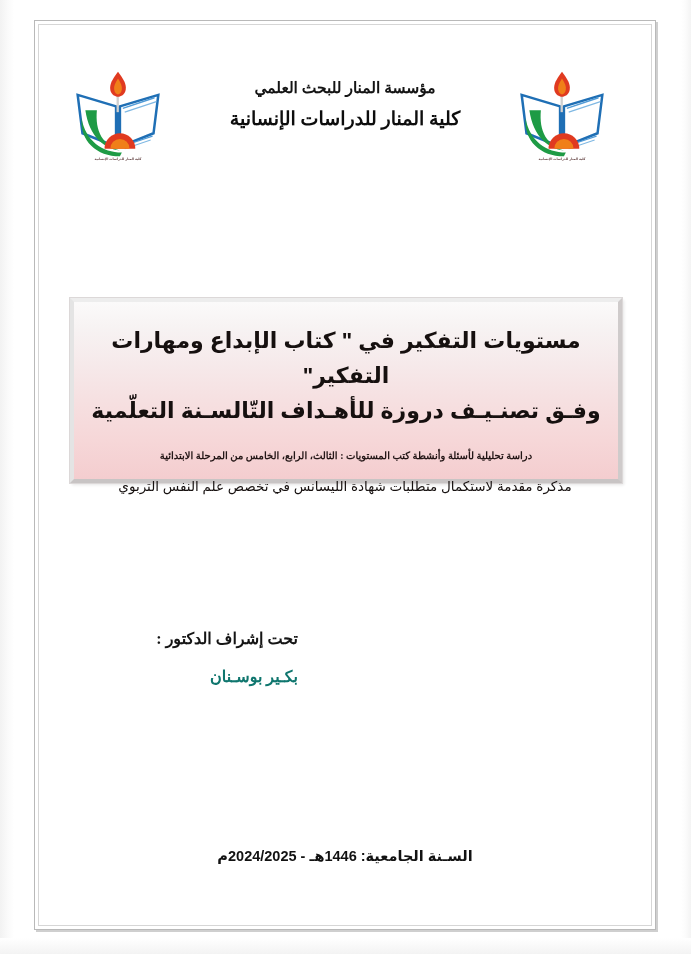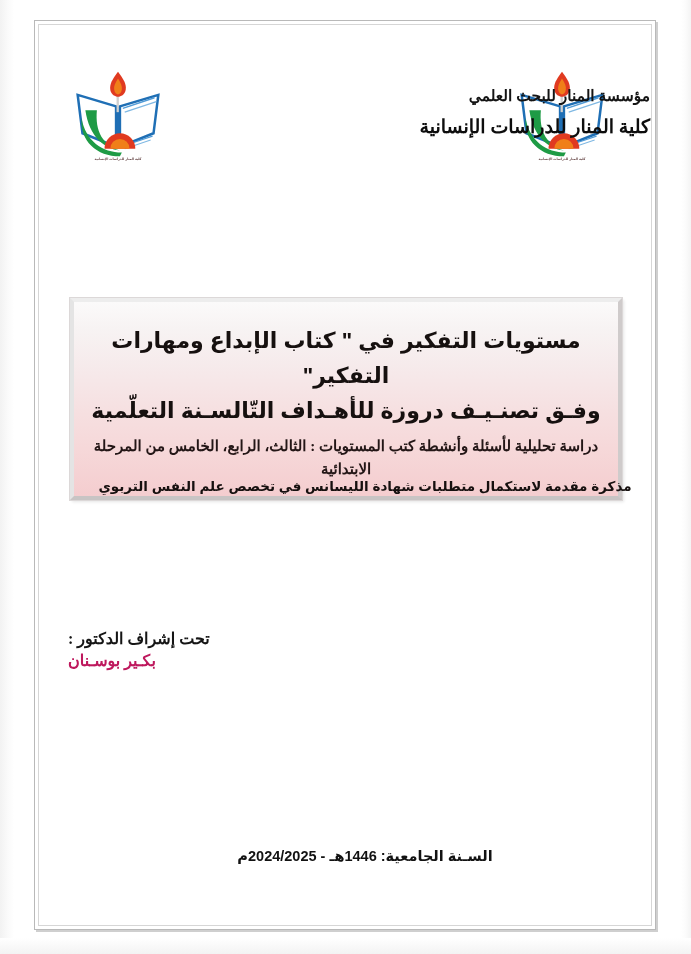--- a/index.html
+++ b/index.html
@@ -80,22 +80,23 @@
     width: 96px;
     height: 96px;
   }
   .logo.left  { left: 30px; }
   .logo.right { left: 474px; }
   .logo svg { display: block; width: 96px; height: 96px; }
 
   .header-titles {
     position: absolute;
     left: 0;
-    top: 16px;
-    width: 610px;
+    top: 8px;
+    width: 610px;
+    text-align: center;
     direction: rtl;
   }
   .org-name {
     font-family: "Liberation Serif", "DejaVu Serif", serif;
     font-size: 15.5px;
     font-weight: 700;
     color: #141414;
     letter-spacing: -0.2px;
     line-height: 1.5;
   }
@@ -134,95 +135,94 @@
   }
   .title-line {
     font-family: "Liberation Sans", "DejaVu Sans", sans-serif;
     font-size: 22px;
     font-weight: 700;
     color: #16100f;
     line-height: 1.58;
     letter-spacing: 0.3px;
   }
   .title-sub {
-    margin-top: 7px;
-    font-family: "Liberation Serif", "DejaVu Serif", serif;
-    font-size: 15px;
+    margin-top: 20px;
+    font-family: "Liberation Serif", "DejaVu Serif", serif;
+    font-size: 10px;
     font-weight: 700;
     color: #231616;
     line-height: 1.5;
     letter-spacing: -0.1px;
   }
 
   
   .degree-note {
     position: absolute;
     top: 452px;
     left: 0;
     width: 610px;
     text-align: center;
     direction: rtl;
     font-family: "Liberation Sans", "DejaVu Sans", sans-serif;
     font-size: 13.5px;
-    font-weight: 700;
+    font-weight: 400;
     color: #16100f;
     letter-spacing: -0.1px;
-    padding-left: 20px;
   }
 
   
   .credits {
     position: absolute;
     top: 602px;
     left: 0;
     width: 610px;
     height: 90px;
     direction: rtl;
   }
   .credit-col {
     position: absolute;
     top: 0;
     width: 230px;
-    text-align: left;
+    text-align: right;
     direction: rtl;
   }
   .credit-col.student    { right: 10px; }
   .credit-col.supervisor { left: 28px; }
   .credit-label {
     font-family: "Liberation Serif", "DejaVu Serif", serif;
     font-size: 16px;
     font-weight: 700;
     color: #151515;
     line-height: 1.4;
     white-space: nowrap;
   }
   .credit-value {
+    margin-top: 16px;
     font-family: "Liberation Serif", "DejaVu Serif", serif;
     font-size: 16px;
     font-weight: 700;
-    color: #be185d;
+    color: #0f766e;
     line-height: 1.4;
     letter-spacing: 0.6px;
     white-space: nowrap;
   }
 
   
   .academic-year {
     position: absolute;
     top: 822px;
     left: 0;
     width: 610px;
     text-align: center;
     direction: rtl;
     font-family: "Liberation Sans", "DejaVu Sans", sans-serif;
     font-size: 14.5px;
     font-weight: 700;
     color: #121212;
     letter-spacing: -0.2px;
-    padding-left: 20px;
   }
 
   .logo-caption {
     font-family: "Liberation Sans", "DejaVu Sans", sans-serif;
     font-size: 3.4px;
     font-weight: 700;
     fill: #6e4f4f;
   }
 </style>
 </head>

